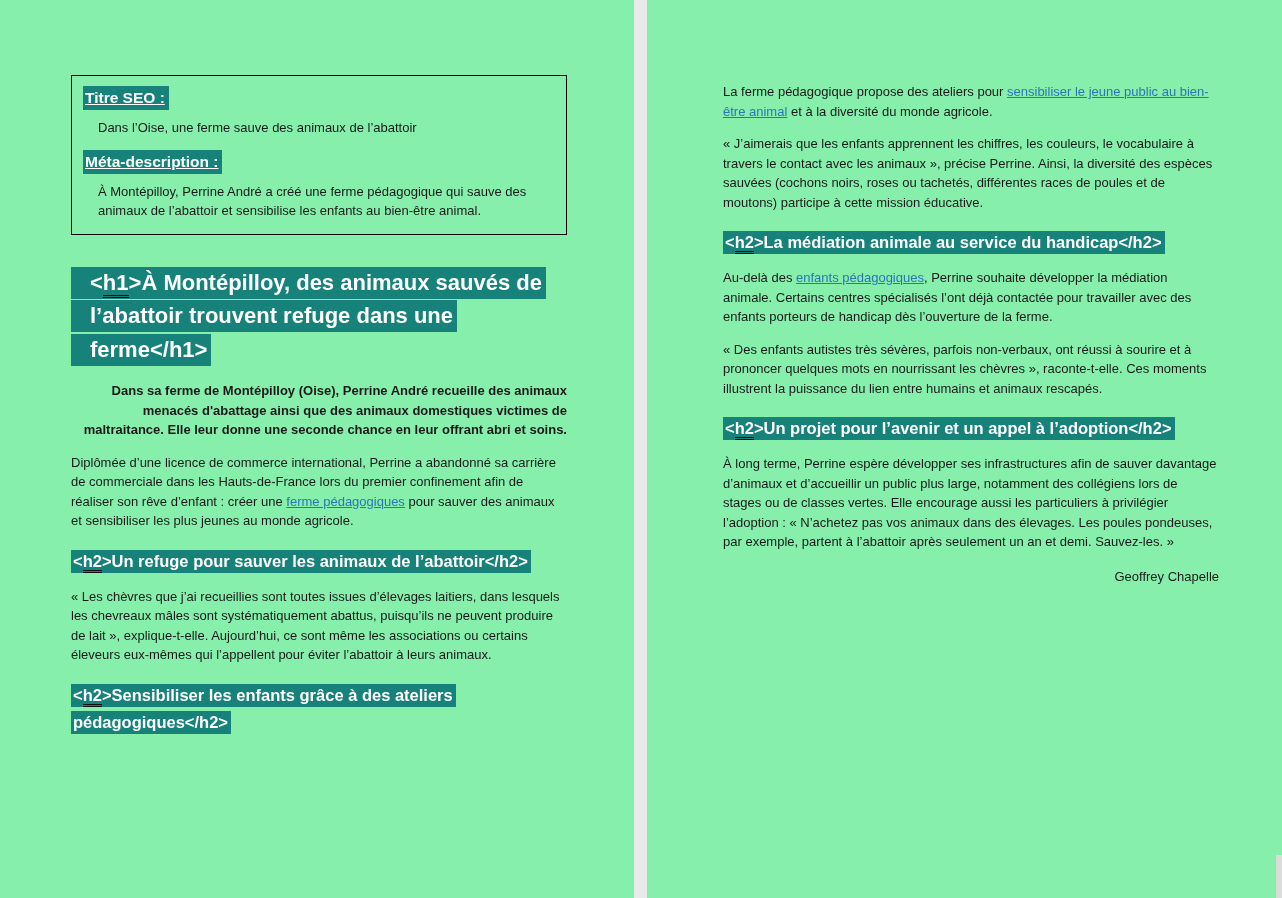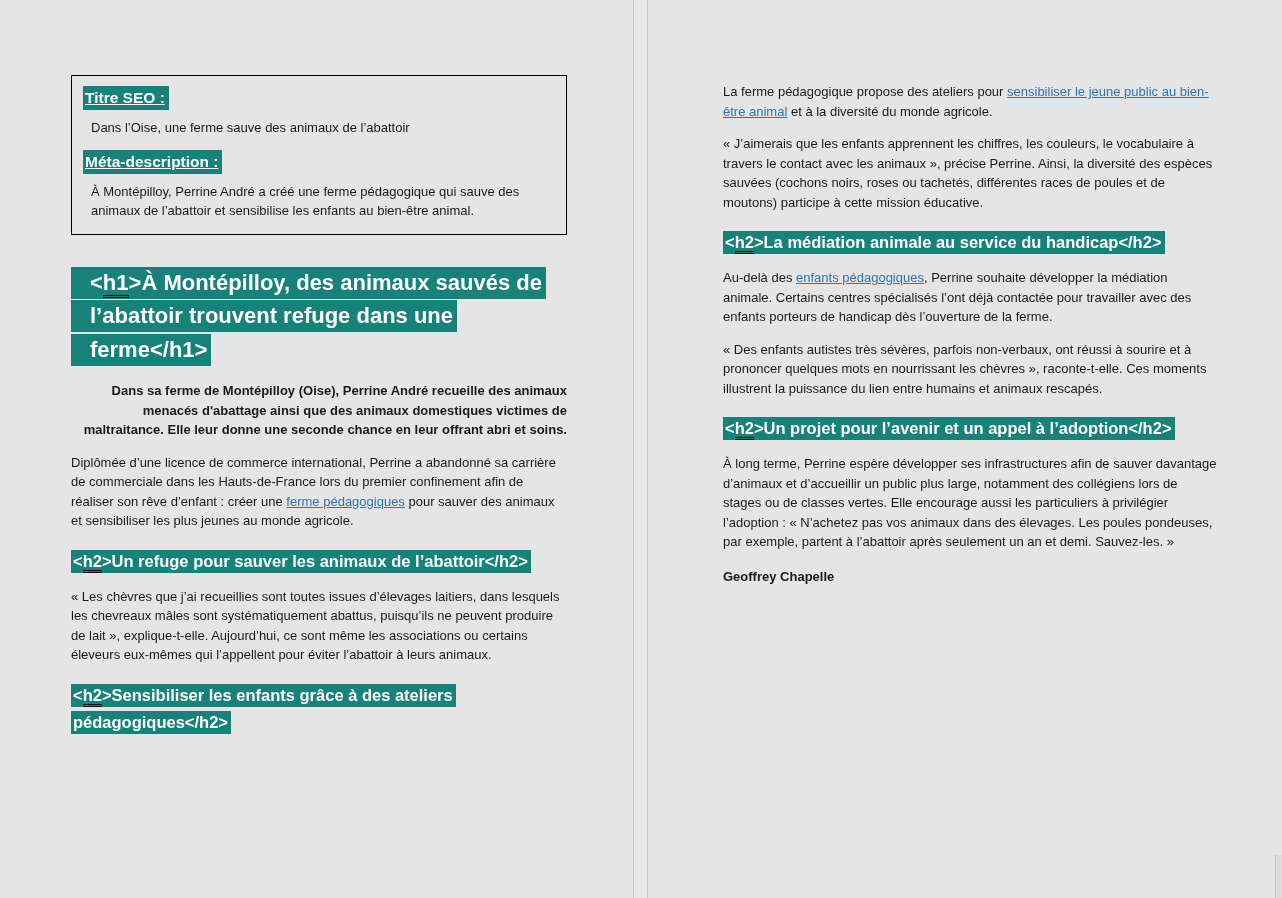--- a/index.html
+++ b/index.html
@@ -1,19 +1,19 @@
 <!DOCTYPE html>
 <html><head>
 <meta charset="utf-8">
 <style>
   * { margin: 0; padding: 0; box-sizing: border-box; }
   html, body { width: 1282px; height: 898px; background: #ffffff; overflow: hidden; }
   body { font-family: "Liberation Sans", sans-serif; color: #1a1a1a; }
 
-  .canvas { position: relative; width: 1282px; height: 898px; background: #e5e5e5; }
+  .canvas { position: relative; width: 1282px; height: 898px; background: #86efac; }
 
   .page-divider {
     position: absolute; left: 633px; top: 0; width: 15px; height: 898px;
     background: #e9e9e9; border-left: 1px solid #c6c6c6; border-right: 1px solid #c6c6c6;
   }
   .scrollbar-fragment {
     position: absolute; right: 0; bottom: 0; width: 7px; height: 43px;
     background: #dcdcdc; border-left: 1px solid #c6c6c6;
   }
 
@@ -32,38 +32,38 @@
     margin-bottom: 31px;
   }
   .hl {
     background: #16827a; color: #ffffff; font-weight: bold;
     -webkit-box-decoration-break: clone; box-decoration-break: clone;
   }
   .box-label {
     display: inline-block; font-size: 15.5px; line-height: 21px;
     padding: 1px 4px 2px 2px; text-decoration: underline; margin: 3px 0 8px 0;
   }
-  .seo-box p { margin: 0 0 9px 8px; }
+  .seo-box p { margin: 0 0 9px 15px; }
   .seo-box p:last-child { margin-bottom: 2px; }
 
   .doc-h1 {
     font-size: 22px; font-weight: bold; line-height: 33.5px;
     margin: 0 0 15px 0;
   }
   .doc-h1 .hl { padding: 3px 4px 4px 19px; }
 
   .doc-h2 {
     font-size: 16.5px; font-weight: bold; line-height: 27px;
     margin: 17px 0 12px 0;
   }
   .doc-h2 .hl { padding: 2px 3px 3px 2px; }
 
   .tag-mark { border-bottom: 3px double #101010; }
 
-  .byline { font-weight: bold; margin-top: 15px; }
+  .byline { font-weight: normal; margin-top: 15px; text-align: right; }
 </style>
 </head>
 <body>
 
 <div class="canvas">
 
   <div class="col col-left">
 
     <div class="seo-box">
       <span class="hl box-label">Titre SEO :</span>

